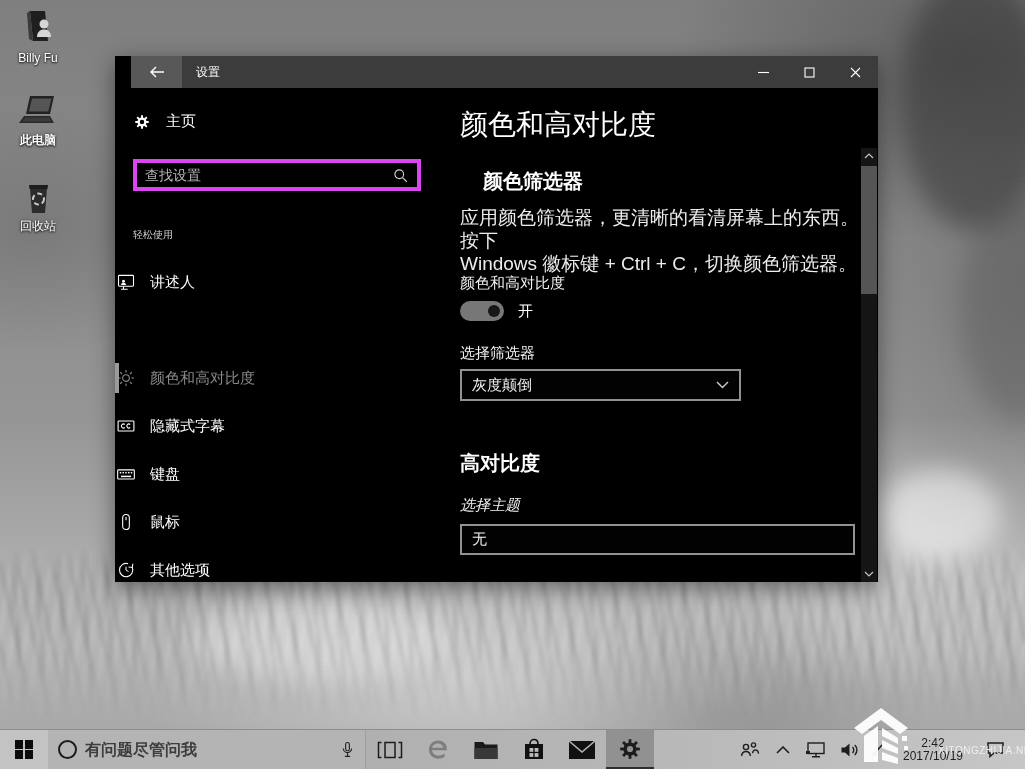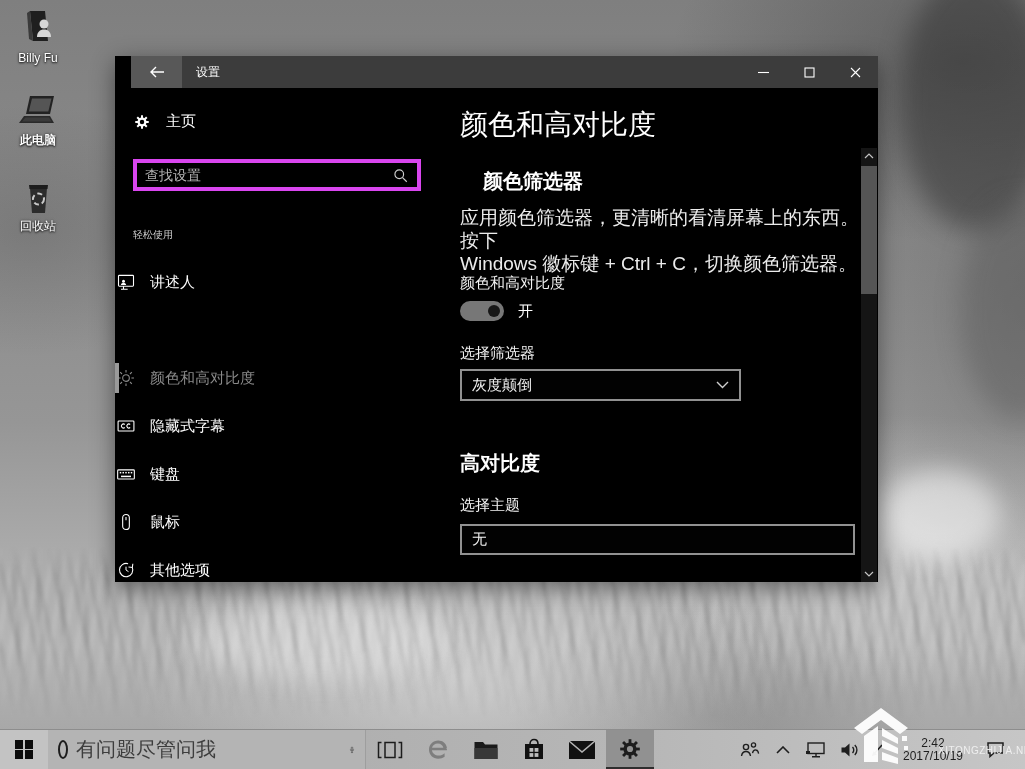--- a/index.html
+++ b/index.html
@@ -72,21 +72,21 @@
   
   .main { position:absolute; left:345px; top:0; width:401px; bottom:0; }
   .pgtitle { position:absolute; left:0; top:18px; color:#fff; font-size:28px; font-weight:400; }
   .sechead { position:absolute; left:0; color:#fff; font-size:20px; }
   .h-filters { top:80px;margin-left:23px; }
   .h-contrast { top:362px; }
   .desc { position:absolute; left:0; top:118px; color:#ececec; font-size:19px; line-height:23px; }
   .lbl15 { position:absolute; left:0; color:#f2f2f2; font-size:15px; }
   .l-apply { top:186px; }
   .l-filter { top:256px; }
-  .l-theme { top:408px; }
+  .l-theme { top:408px;font-style:italic; }
   .toggle-row { position:absolute; left:0; top:213px; display:flex; align-items:center; }
   .toggle { width:44px; height:20px; border-radius:10px; background:#777; position:relative; }
   .toggle .knob { position:absolute; right:4px; top:4px; width:12px; height:12px;
     border-radius:50%; background:#171717; }
   .toggle-row .state { color:#fff; font-size:15px; margin-left:14px; }
   .dd { position:absolute; left:0; height:32px; border:2px solid #919191; background:#020202;
     display:flex; align-items:center; color:#f0f0f0; font-size:15px; padding:0 10px; }
   .dd .val { flex:1; }
   .dd1 { top:281px; width:281px; }
   .dd2 { top:436px; width:395px; height:31px; }
@@ -105,21 +105,21 @@
   .tb-start { width:48px; display:flex; align-items:center; justify-content:center;
     background:#c3c3c3; }
   .winlogo { display:grid; grid-template-columns:8.5px 8.5px; grid-template-rows:8.5px 8.5px;
     gap:1.5px; }
   .winlogo div { background:#0c0c0c; }
   .tb-search { width:318px; background:#b4b4b4; border-right:1px solid #9e9e9e;
     display:flex; align-items:center; position:relative; }
   .cortana-ring { width:19px; height:19px; border:2.5px solid #1c1c1c; border-radius:50%;
     margin-left:10px; }
   .tb-search input { flex:1; background:transparent; border:none; outline:none; color:#14532d;
-    font-size:20px; padding:0 8px; font-family:"Liberation Sans","DejaVu Sans",sans-serif; }
+    font-size:16px; padding:0 8px; font-family:"Liberation Sans","DejaVu Sans",sans-serif;font-weight:bold; }
   .tb-search input::placeholder { color:#3d3d3d; opacity:1; }
   .tb-search .mic { margin-right:10px; }
   .tb-btn { width:48px; display:flex; align-items:center; justify-content:center; }
   .tb-btn.active { background:#919191; border-bottom:2px solid #2e2e2e; }
   .tray { margin-left:auto; display:flex; align-items:center; }
   .tray .titem { display:flex; align-items:center; justify-content:center; height:40px; }
   .clock { width:72px; text-align:center; color:#1e1e1e; font-size:12px; line-height:13px;
     margin:0 6px; }
   .spacer { width:10px; }
 

